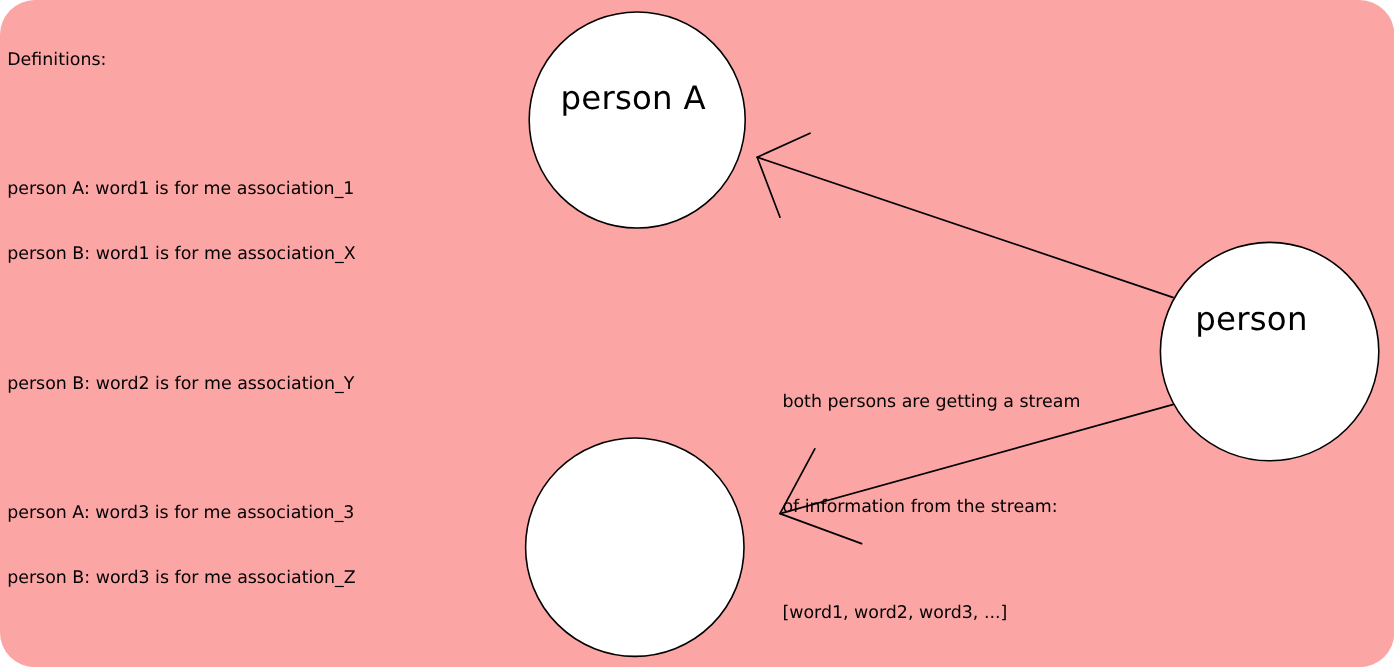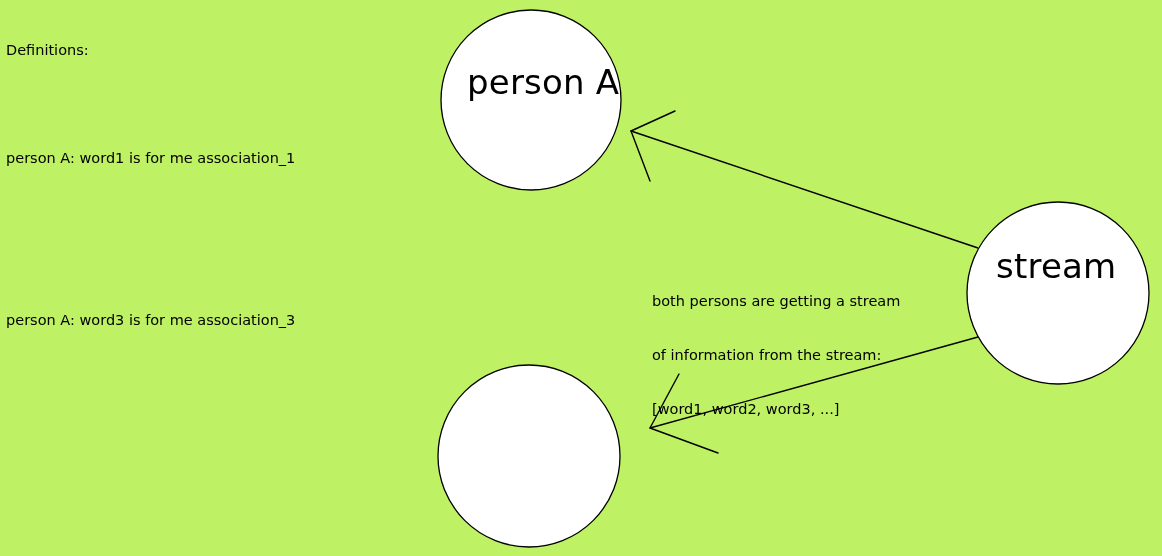--- a/index.html
+++ b/index.html
@@ -5,24 +5,25 @@
 <style>
   html, body {
     margin: 0;
     padding: 0;
     background: #ffffff;
   }
   #stage {
     position: relative;
     width: 1162px;
     height: 556px;
-    background: #bef264;
+    background: #fca5a5;
     overflow: hidden;
     font-family: "DejaVu Sans", sans-serif;
     color: #000000;
+    border-radius: 29px;
   }
   
   #definitions {
     position: absolute;
     left: 6px;
     top: 5px;
     width: 420px;
     font-size: 14.5px;
     line-height: 18px;
     white-space: pre;
@@ -55,54 +56,57 @@
   }
   .arrow-barb {
     stroke: #000000;
     stroke-width: 1.4;
     fill: none;
     stroke-linecap: round;
   }
   
   .node-label {
     position: absolute;
-    font-size: 34px;
+    font-size: 27px;
     line-height: 27px;
     letter-spacing: 0.2px;
     color: #000000;
     white-space: pre;
   }
   #label-person-a { left: 467px; top: 69px; }
   #label-person-b { left: 465px; top: 434px; }
   #label-source   { left: 996px; top: 253px; }
   
   #stream-note {
     position: absolute;
     left: 652px;
     top: 256px;
     width: 300px;
     font-size: 14.5px;
     line-height: 18px;
     white-space: pre;
     color: #000000;
   }
-  #stream-note .line { height: 18px; white-space: pre; }
+  #stream-note .line { height: 18px; white-space: pre; margin-top: 34px; }
 </style>
 </head>
 <body>
 
 <div id="stage">
 
   <div id="definitions">
     <div class="line">Definitions:</div>
     <div class="blank"></div>
     <div class="line">person A: word1 is for me association_1</div>
+    <div class="line">person B: word1 is for me association_X</div>
     <div class="blank"></div>
+    <div class="line">person B: word2 is for me association_Y</div>
     <div class="blank"></div>
     <div class="line">person A: word3 is for me association_3</div>
+    <div class="line">person B: word3 is for me association_Z</div>
     
     
     
     
   </div>
 
   <svg id="graphics" viewBox="0 0 1162 556">
 
     <circle class="node-circle" cx="531" cy="100" r="90"></circle>
 
@@ -117,21 +121,21 @@
     </g>
 
     <g>
       <line class="edge-line" x1="978" y1="337" x2="650" y2="428"></line>
       <line class="arrow-barb" x1="650" y1="428" x2="679" y2="374"></line>
       <line class="arrow-barb" x1="650" y1="428" x2="718" y2="453"></line>
     </g>
   </svg>
 
   <div class="node-label" id="label-person-a">person A</div>
-  <div class="node-label" id="label-source">stream</div>
+  <div class="node-label" id="label-source">person</div>
 
   <div id="stream-note">
     <div class="line">both persons are getting a stream</div>
     <div class="line">of information from the stream:</div>
     <div class="line">[word1, word2, word3, ...]</div>
   </div>
 
 </div>
 
 </body></html>

